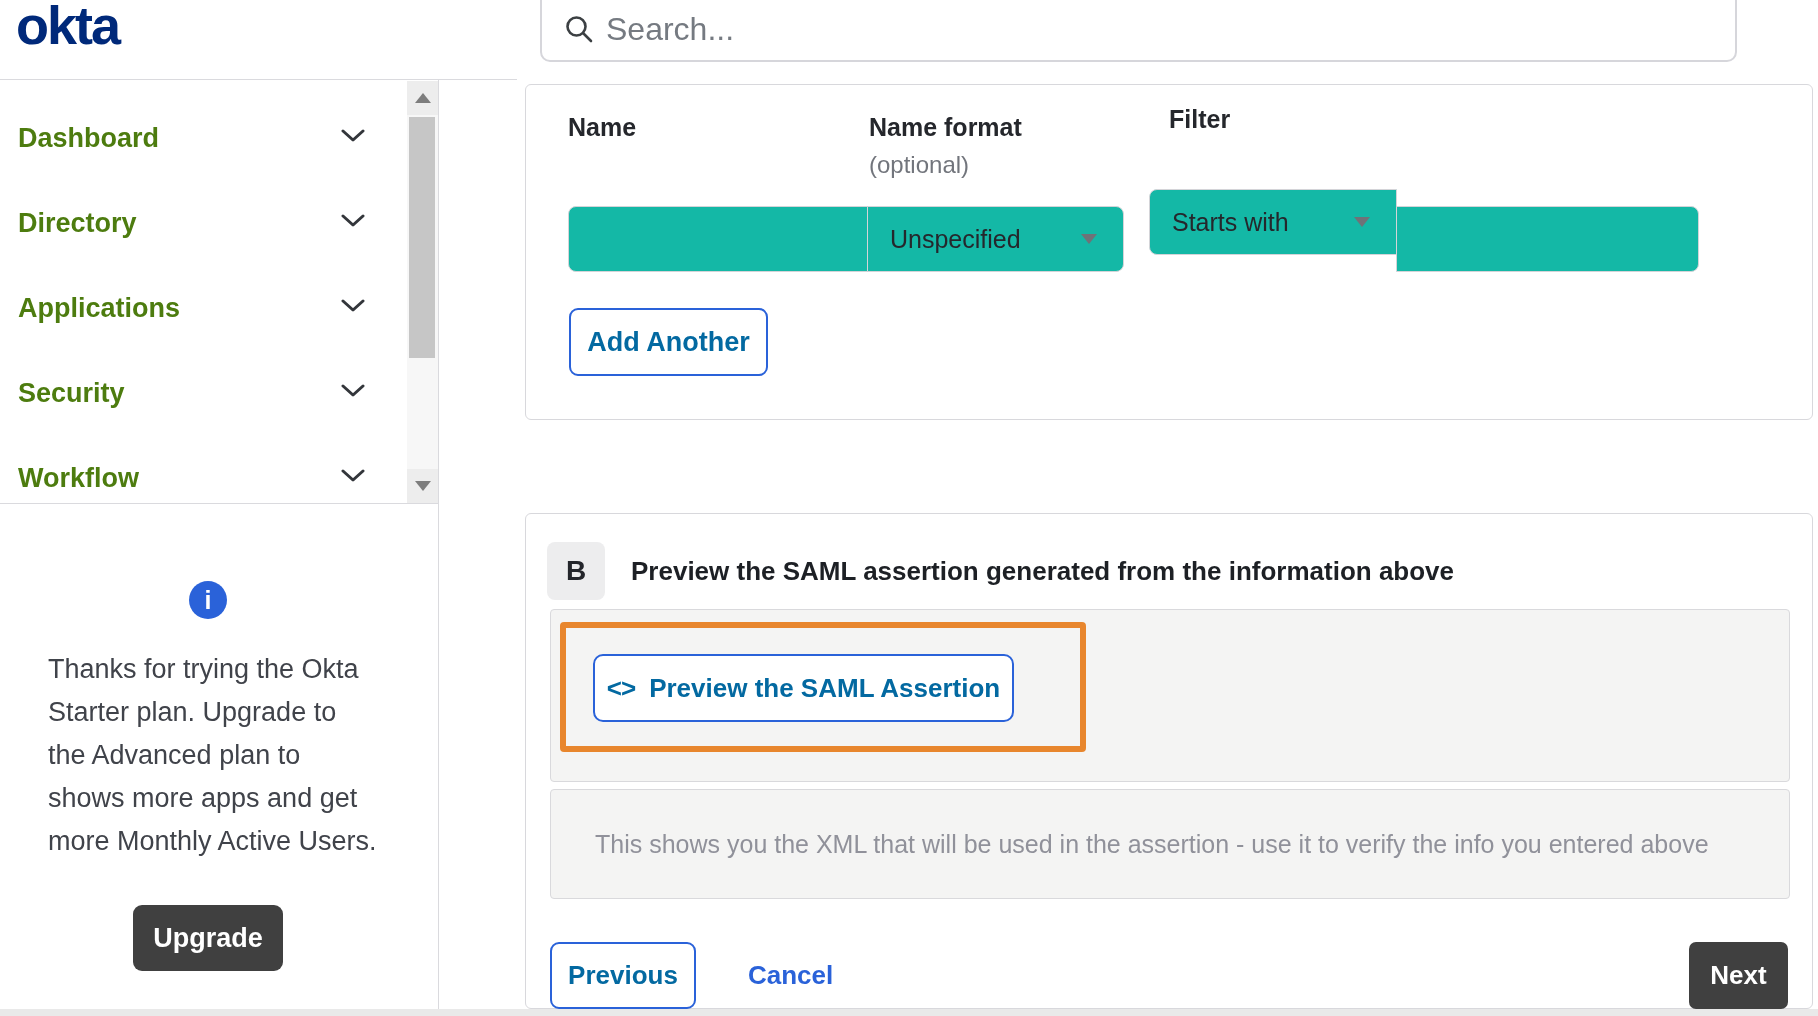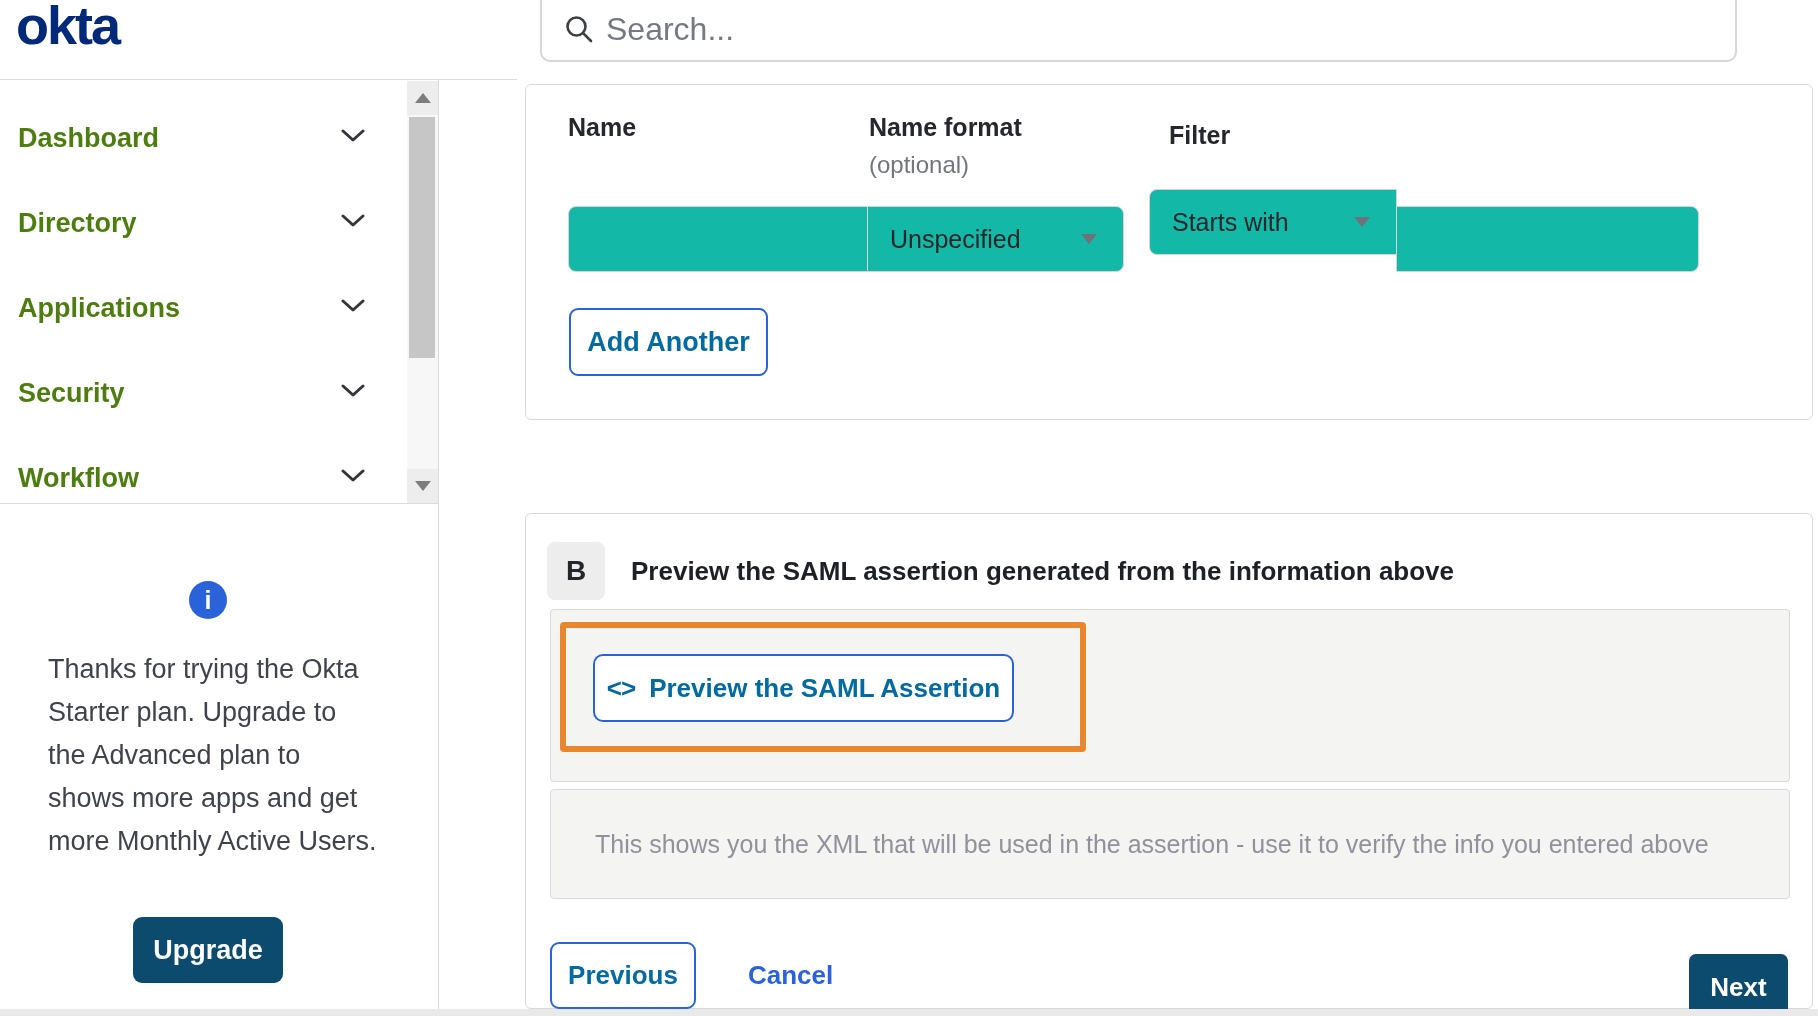--- a/index.html
+++ b/index.html
@@ -31,23 +31,23 @@
             border-bottom:10px solid #7d7d7d; }
   .tri-down { width:0; height:0; border-left:8px solid transparent; border-right:8px solid transparent;
               border-top:10px solid #7d7d7d; }
   .scroll-thumb { position:absolute; left:2px; top:36px; width:26px; height:241px; background:#c6c6c6; }
 
   
   .info-icon { left:189px; top:581px; width:38px; height:38px; border-radius:50%;
                background:#2a62d9; color:#fff; font-weight:bold; font-size:25px;
                display:flex; align-items:center; justify-content:center; }
   .promo-text { left:48px; top:648px; width:340px; font-size:27px; line-height:43px; color:#40434a; }
-  .btn-primary { background:#0c4a6e; color:#fff; font-weight:bold; border:none;
+  .btn-primary { background:#404040; color:#fff; font-weight:bold; border:none;
                  border-radius:9px; cursor:pointer; display:flex; align-items:center;
-                 justify-content:center;margin-top:12px; }
+                 justify-content:center; }
   .upgrade { left:133px; top:905px; width:150px; height:66px; font-size:27px; }
 
   
   .card { background:#fff; border:1px solid #d8d8dc; border-radius:6px;padding-left:6px; }
   .card-a { left:525px; top:84px; width:1288px; height:336px; }
   .card-b { left:525px; top:513px; width:1288px; height:496px; }
   .col-header { font-size:25px; font-weight:bold; color:#25272c; }
   .optional { font-size:24px; color:#72757c; }
   .field { position:absolute; border:1px solid #d4d4d8; background:#14b8a6; height:66px;
            font-size:25px; color:#25272c; }
@@ -145,21 +145,21 @@
   <div>the Advanced plan to</div>
   <div>shows more apps and get</div>
   <div>more Monthly Active Users.</div>
 </div>
 <button class="abs btn-primary upgrade">Upgrade</button>
 
 <div class="abs card card-a">
   <div class="abs col-header" style="left:42px; top:28px;">Name</div>
   <div class="abs col-header" style="left:343px; top:28px;">Name format</div>
   <div class="abs optional" style="left:343px; top:66px;">(optional)</div>
-  <div class="abs col-header" style="left:643px; top:36px;">Filter</div>
+  <div class="abs col-header" style="left:643px; top:20px;">Filter</div>
 
   <input class="field txt-input" style="left: 42px; top: 121px; width: 300px; border-radius: 8px 0px 0px 8px;" value="">
   <div class="field select" style="left:341px; top:121px; width:257px; border-radius:0 8px 8px 0;">
     <span>Unspecified</span>
     <span class="caret"></span>
   </div>
   <div class="field select" style="left:623px; top:104px; width:248px; border-radius:8px 0 0 8px;">
     <span>Starts with</span>
     <span class="caret"></span>
   </div>

